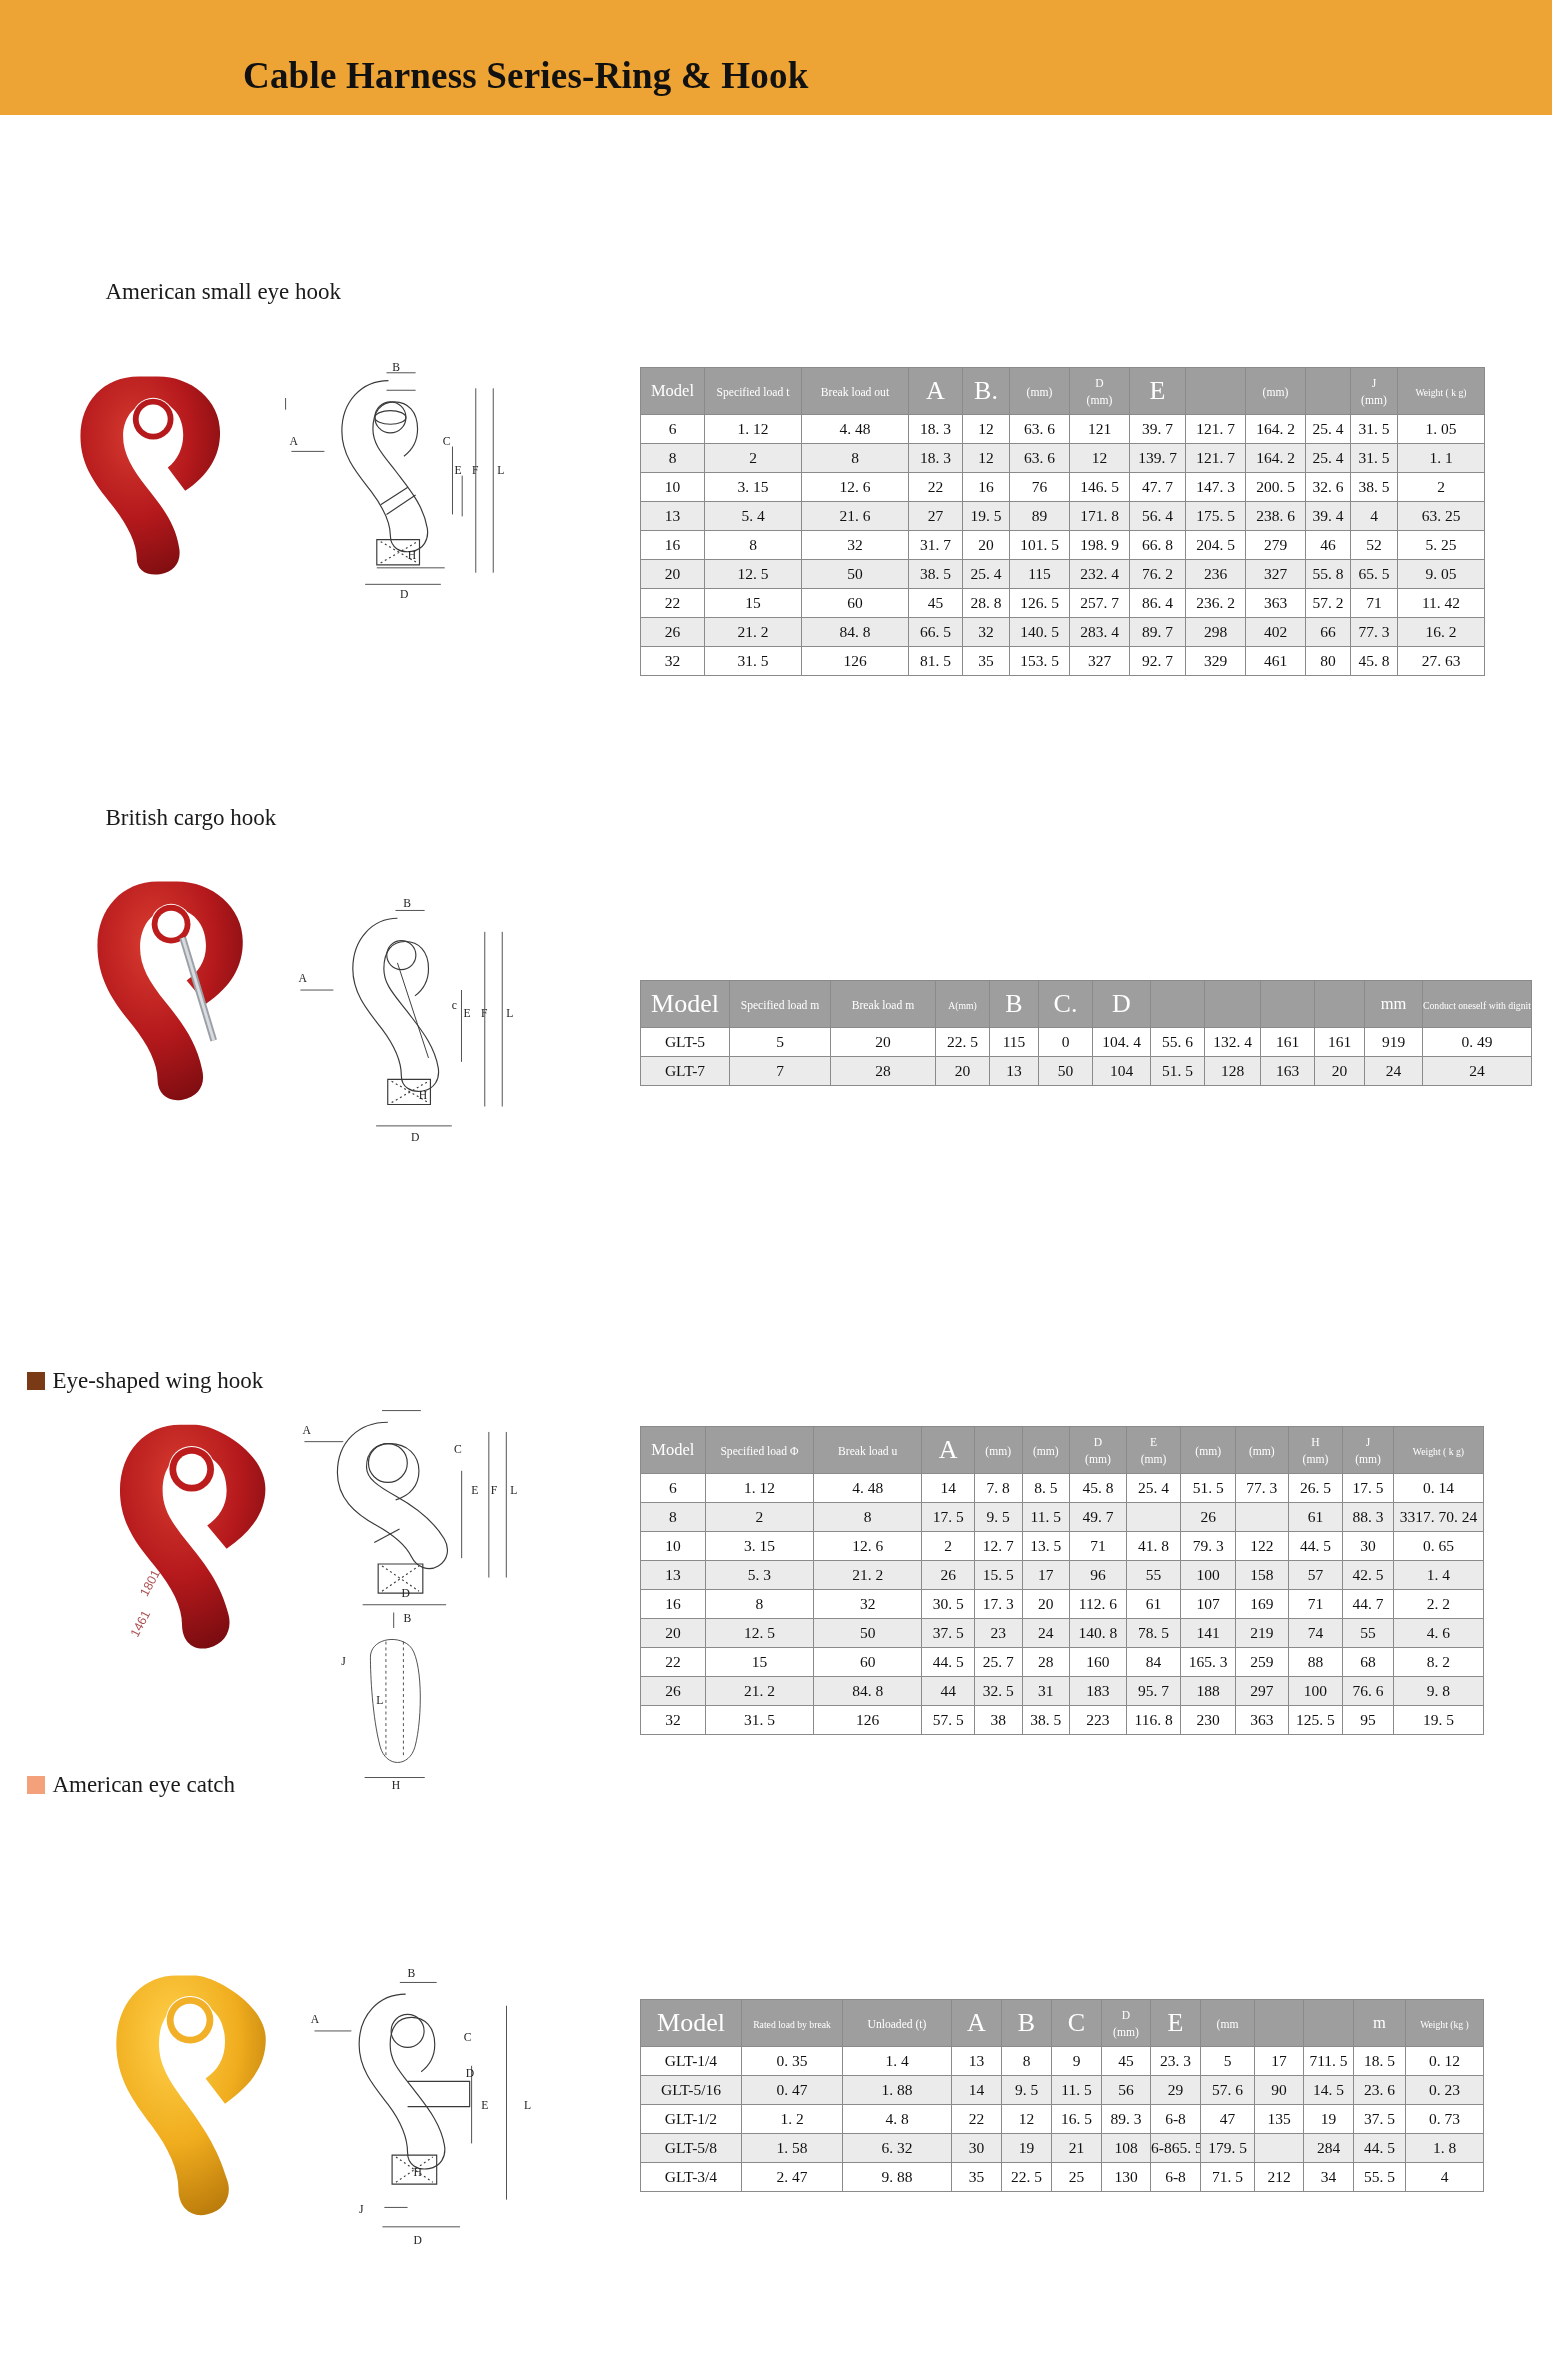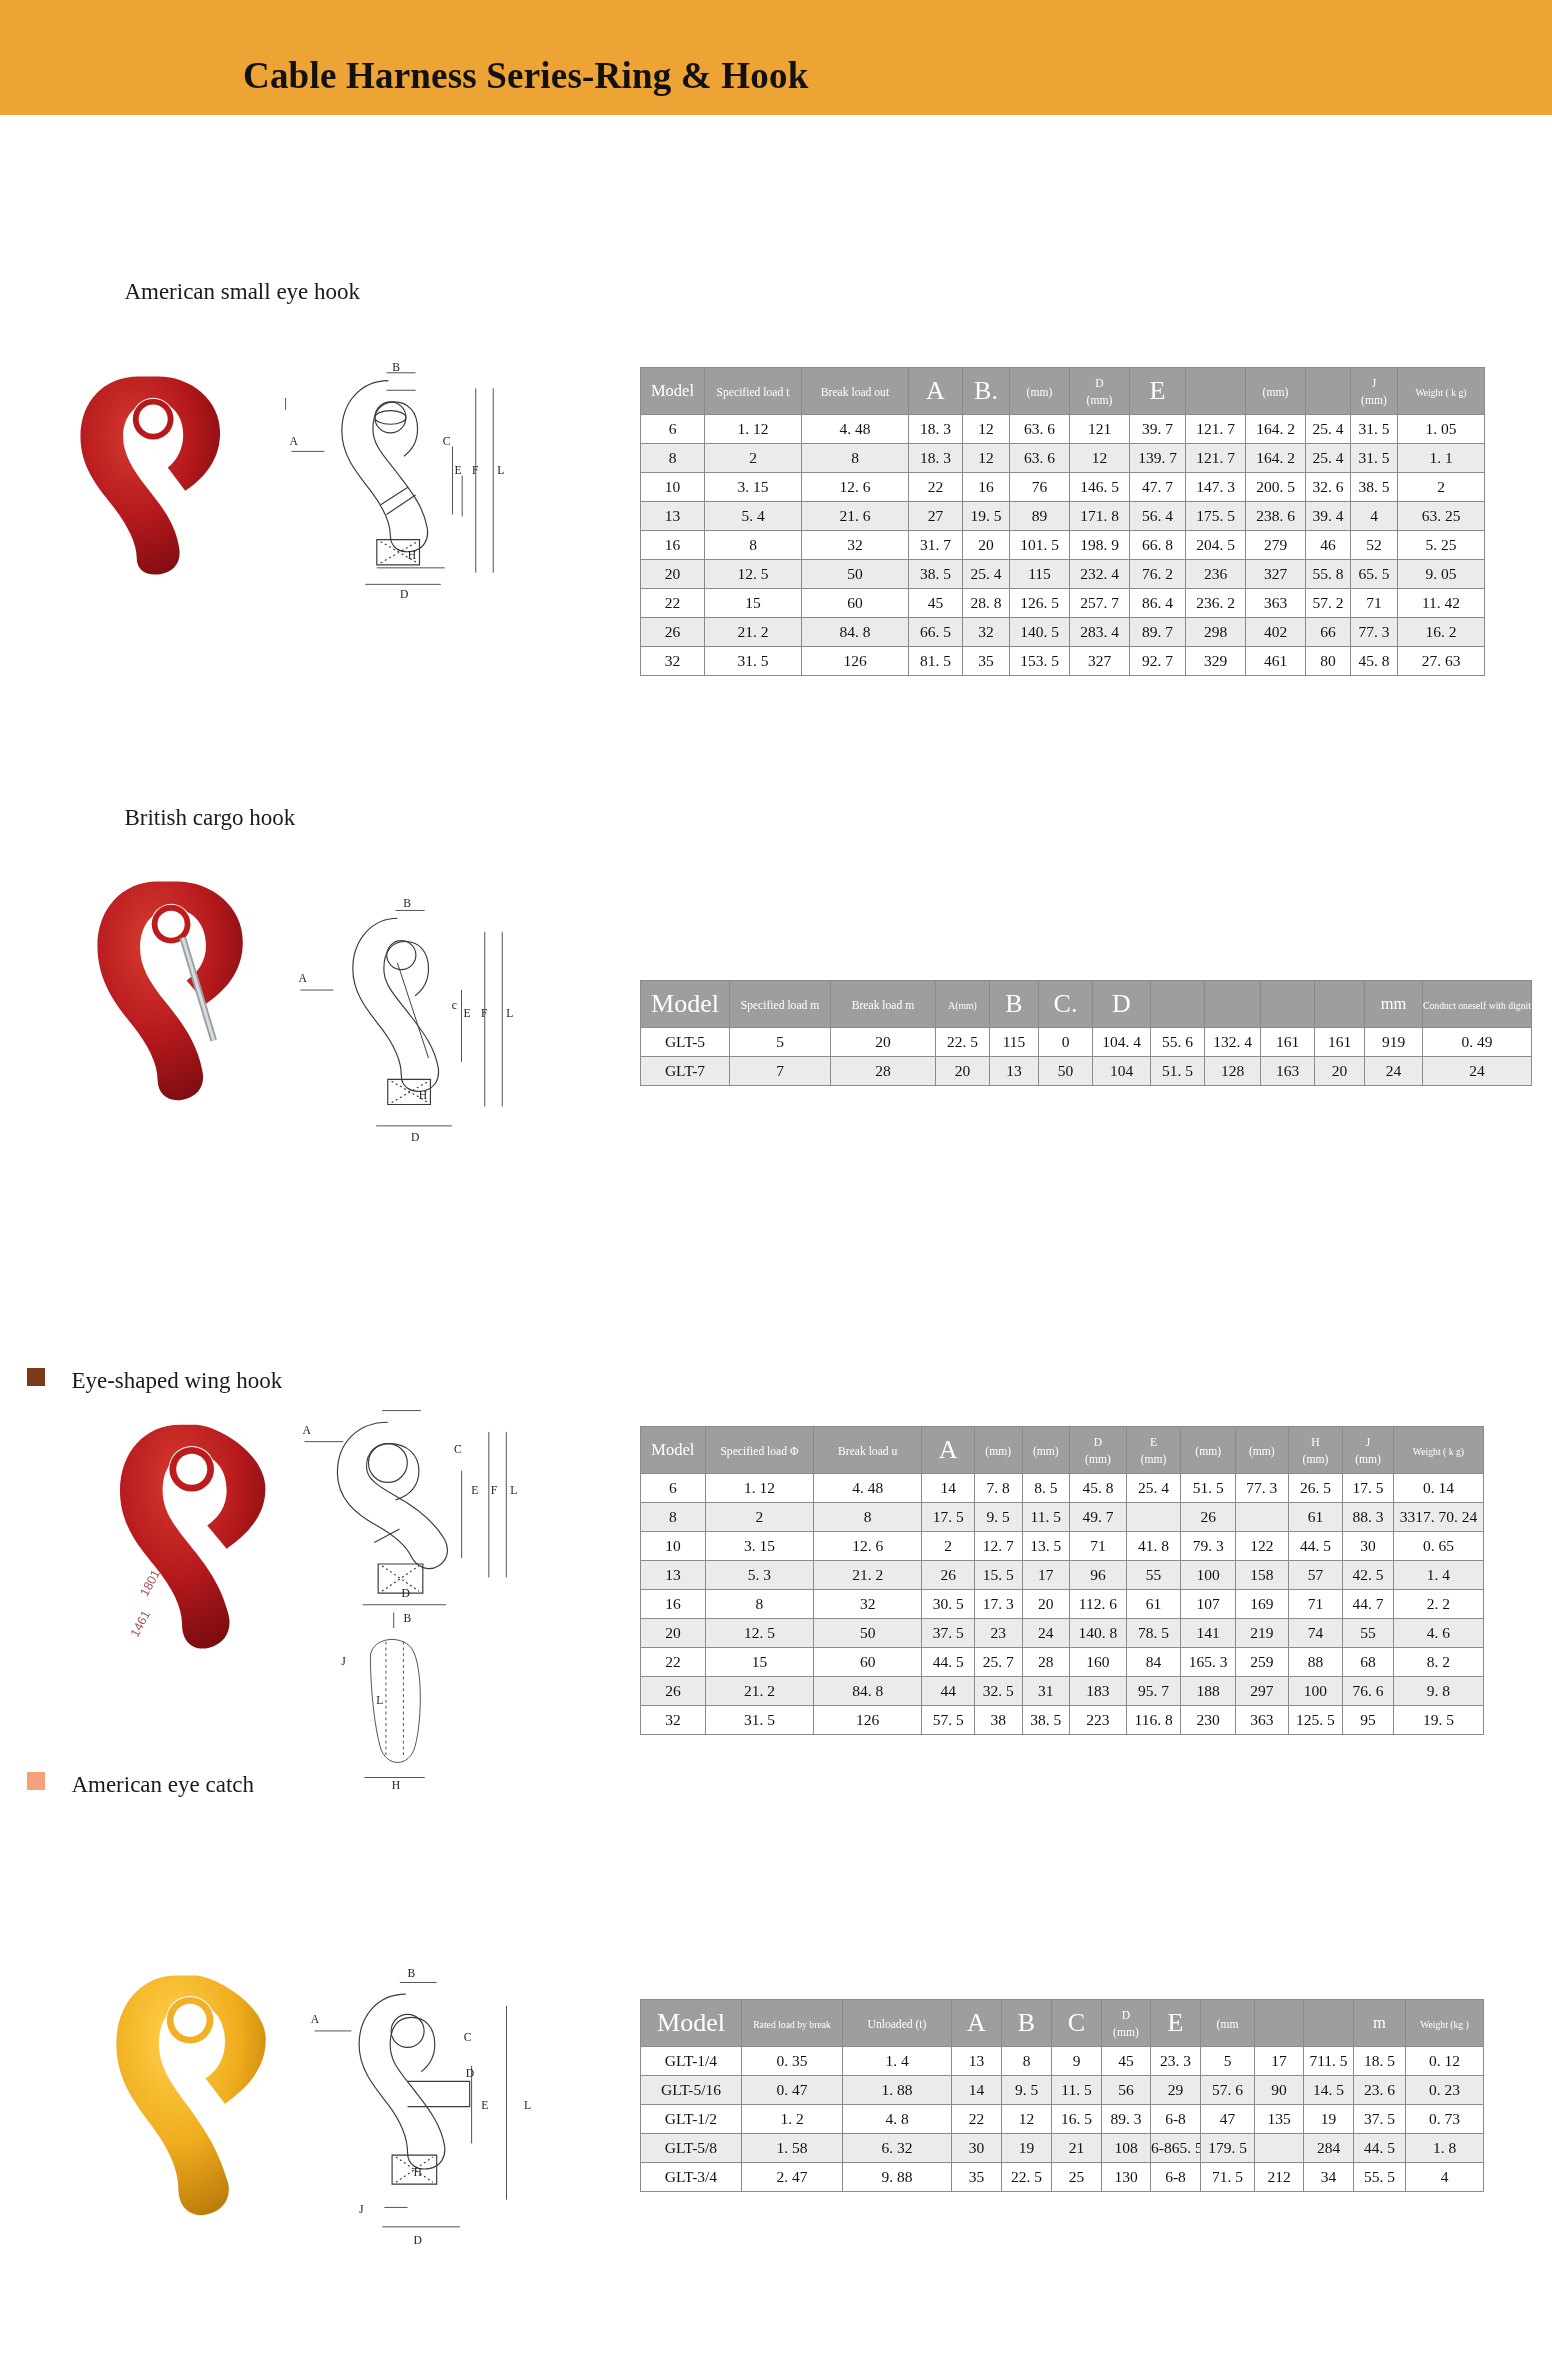--- a/index.html
+++ b/index.html
@@ -28,22 +28,22 @@
   .banner-title {
     font-family: "Liberation Serif", serif;
     font-weight: bold;
     font-size: 37px;
     color: #111111;
     letter-spacing: 0.2px;
     margin-top: 36px;
   }
   .section-label {
     display: flex;
-    align-items: flex-start;
-    gap: 26px;
+    align-items: center;
+    gap: 7px;
     font-family: "Liberation Serif", serif;
     font-size: 23px;
     color: #1a1a1a;
   }
   .sq {
     display: inline-block;
     width: 18.4px; height: 18.4px;
     flex: 0 0 18.4px;
   }
   .sq.brown { background: #7a3a16; }

